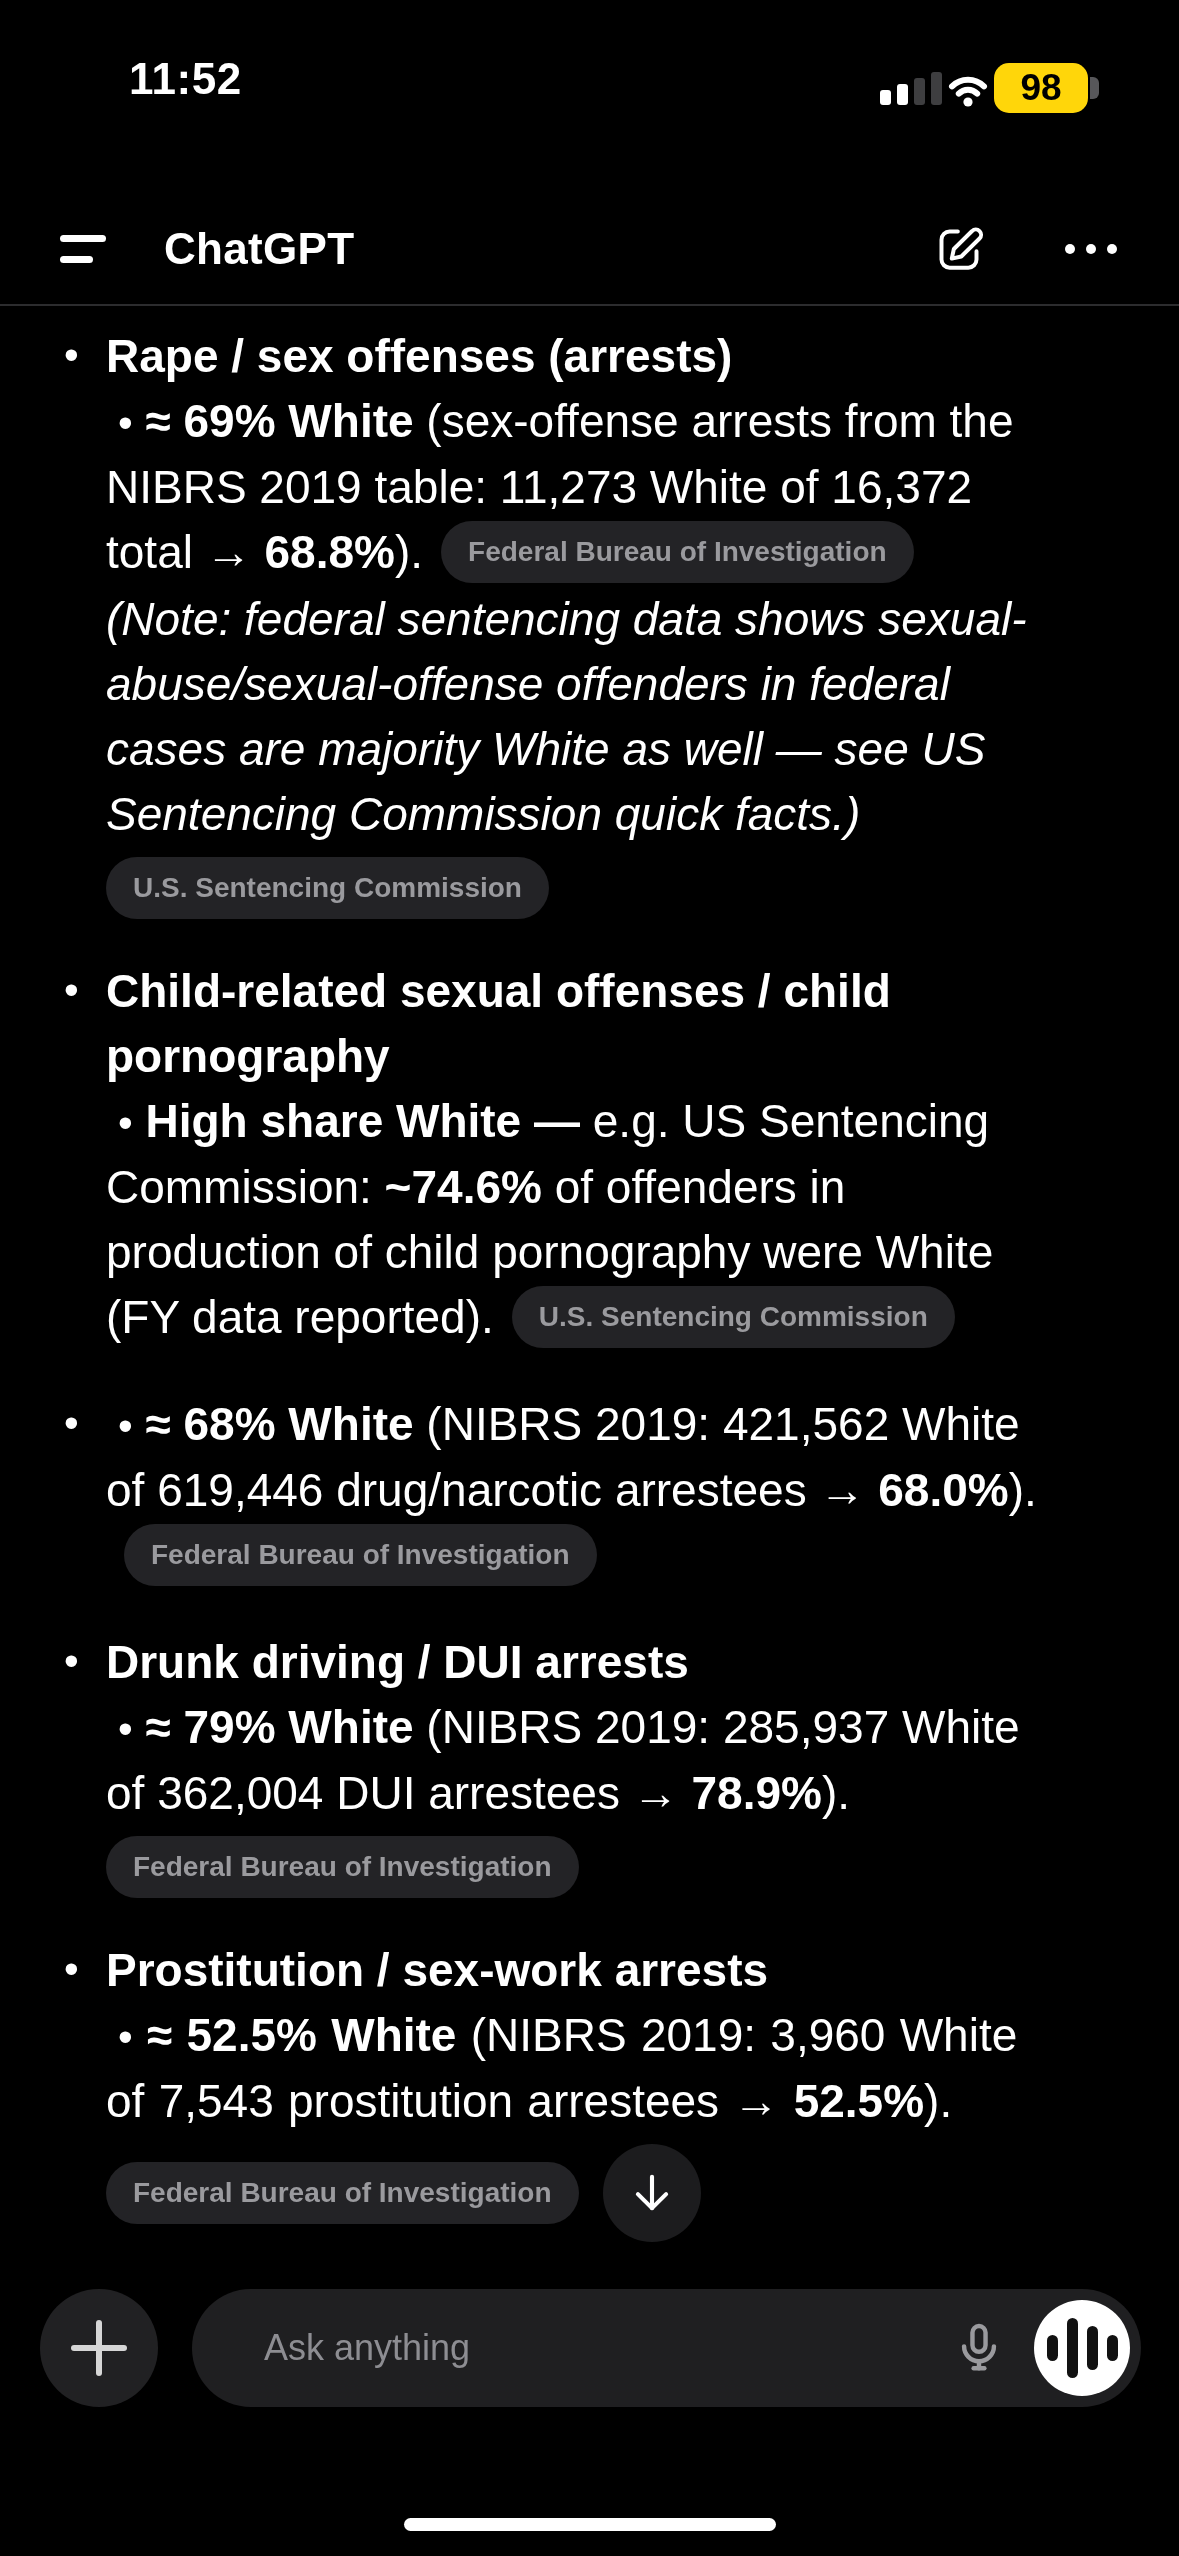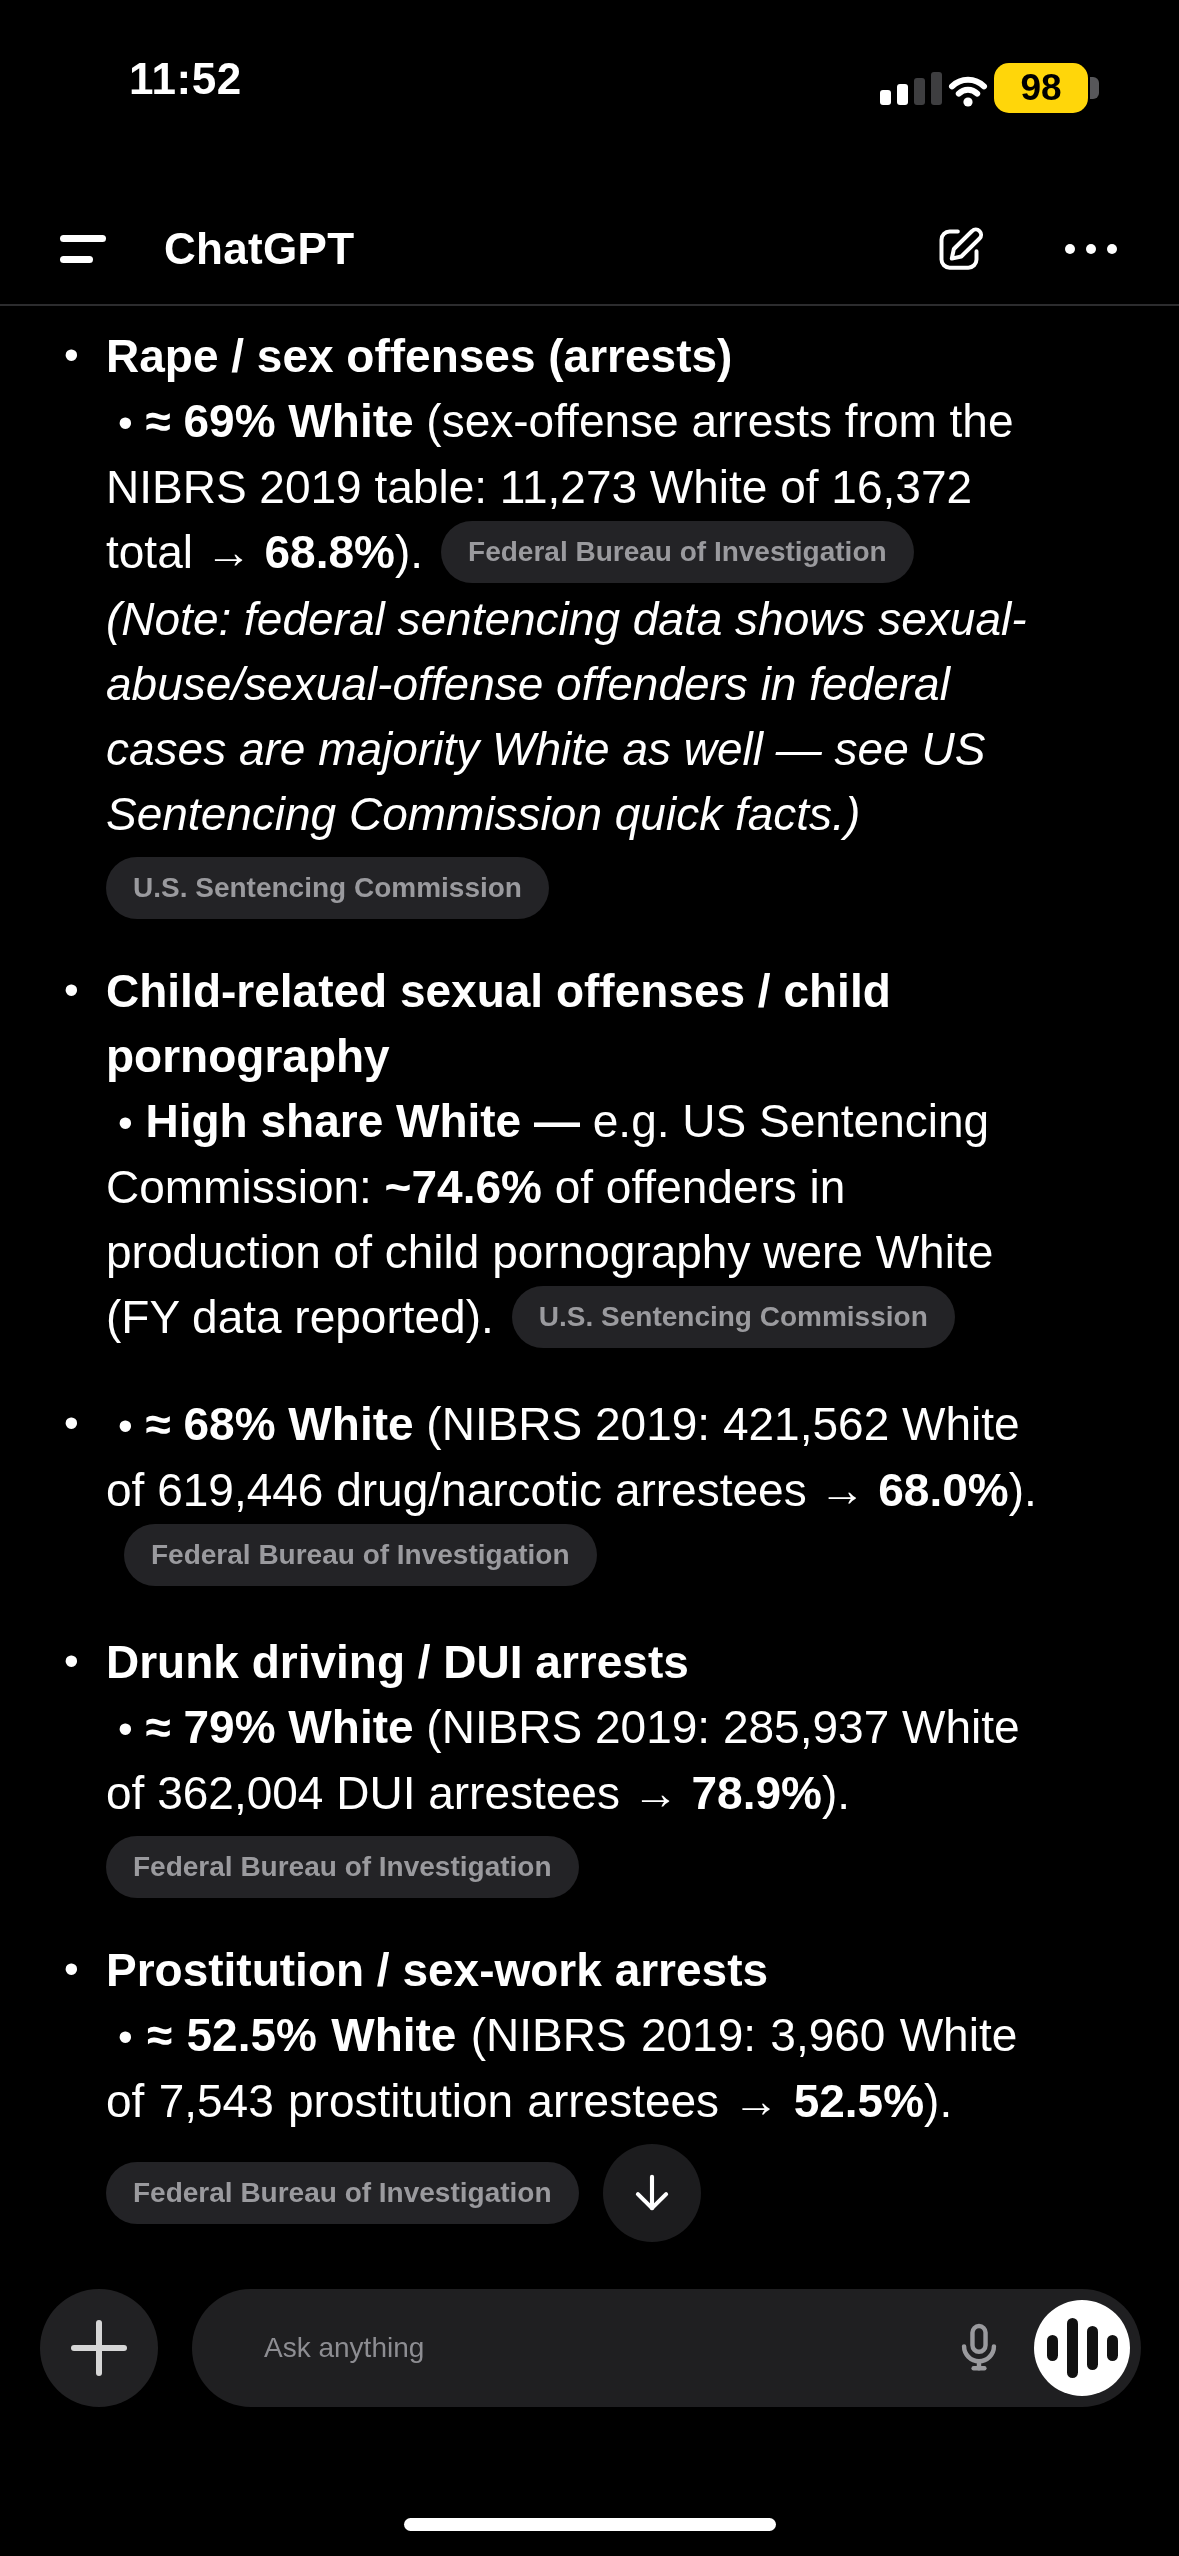--- a/index.html
+++ b/index.html
@@ -51,21 +51,21 @@
   .scroll-btn { width:98px; height:98px; border-radius:50%; background:#1c1c1e; border:none; cursor:pointer; display:flex; align-items:center; justify-content:center; flex:none; }
   .scroll-btn svg { width:52px; height:52px; display:block; }
 
   
   .composer { position:absolute; top:2289px; left:40px; right:38px; height:118px; display:flex; align-items:center; gap:34px; }
   .plus-btn { width:118px; height:118px; border-radius:50%; background:#212123; border:none; cursor:pointer; position:relative; flex:none; }
   .plus-icon i { position:absolute; left:50%; top:50%; background:#d6d6d6; border-radius:3px; }
   .plus-icon .ph { width:56px; height:6px; transform:translate(-50%,-50%); }
   .plus-icon .pv { width:6px; height:56px; transform:translate(-50%,-50%); }
   .input-pill { flex:1; height:118px; background:#1f1f21; border-radius:59px; position:relative; display:flex; align-items:center; }
-  .input-pill input { background:transparent; border:none; outline:none; color:#3b82f6; font-family:inherit; font-size:28px; padding-left:72px; width:62%; }
+  .input-pill input { background:transparent; border:none; outline:none; color:#3b82f6; font-family:inherit; font-size:36px; padding-left:72px; width:62%; }
   .input-pill input::placeholder { color:#8d8d92; }
   .mic-btn { position:absolute; right:134px; background:none; border:none; cursor:pointer; }
   .mic-btn svg { width:56px; height:56px; display:block; }
   .voice-btn { position:absolute; right:11px; width:96px; height:96px; border-radius:50%; background:#fff; border:none; cursor:pointer; display:flex; align-items:center; justify-content:center; gap:9px; }
   .voice-btn i { width:11px; border-radius:6px; background:#111; display:block; }
   .voice-btn .v1{height:26px} .voice-btn .v2{height:60px} .voice-btn .v3{height:44px} .voice-btn .v4{height:26px}
 
   .home-indicator { position:absolute; left:50%; transform:translateX(-50%); bottom:25px; width:372px; height:13px; border-radius:7px; background:#fff; cursor:pointer; }
 </style>
 </head>

